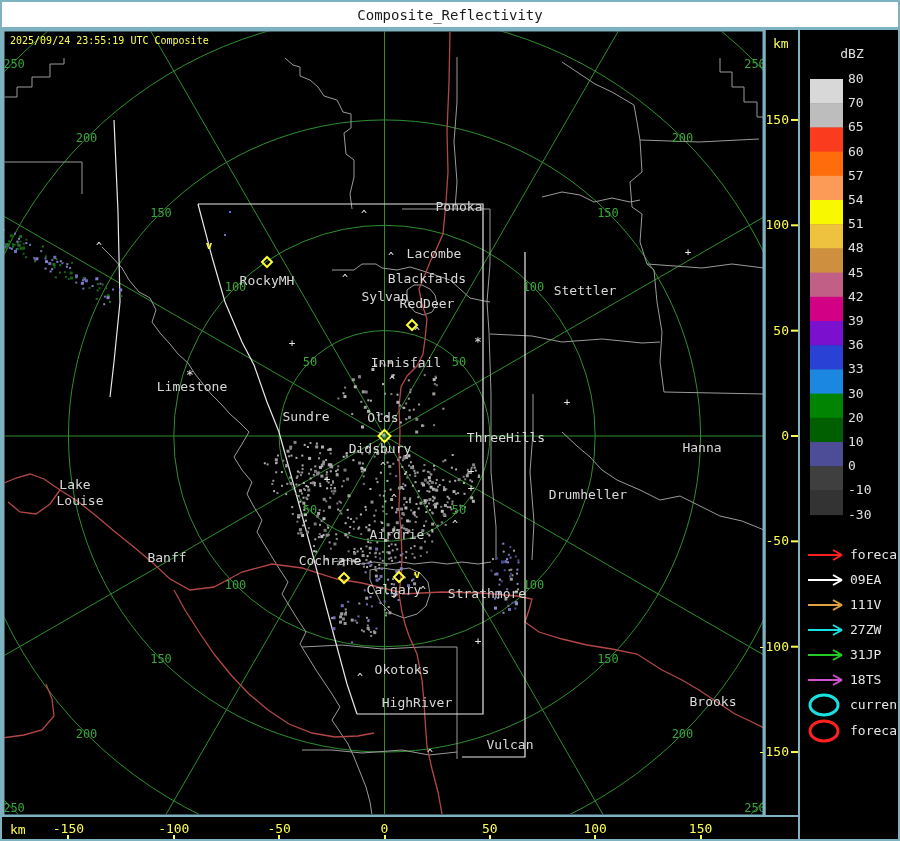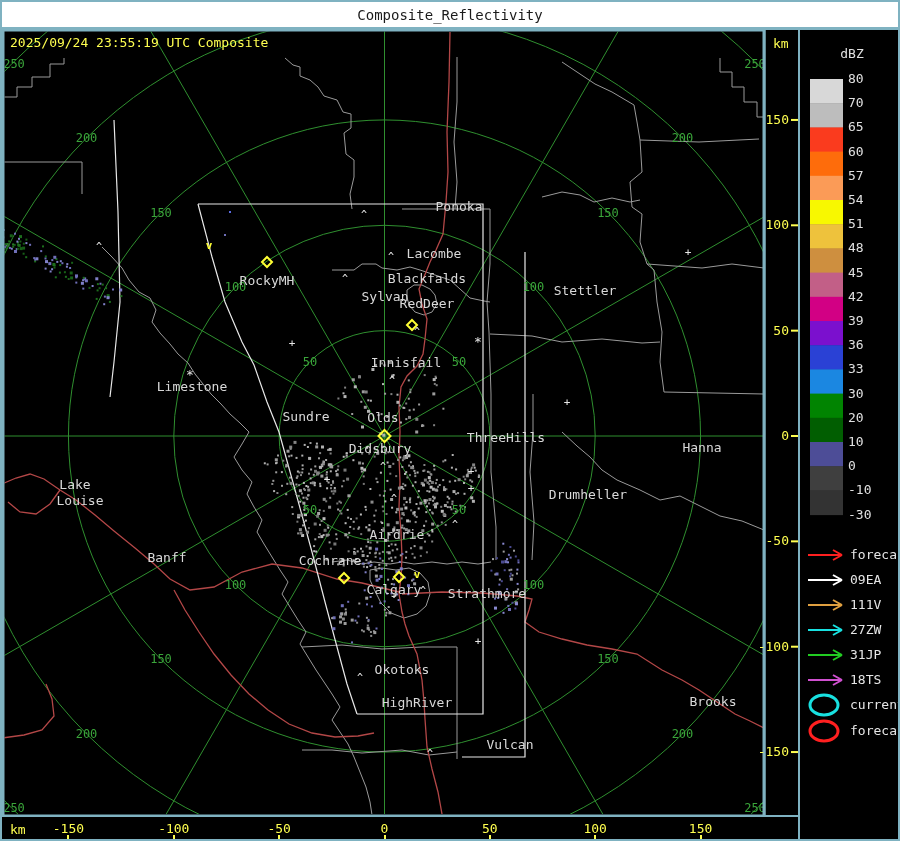--- a/index.html
+++ b/index.html
@@ -2,21 +2,21 @@
 <html><head>
 <meta charset="utf-8">
 <style>
   html,body{margin:0;padding:0;background:#000;}
   #app{position:relative;width:900px;height:841px;background:#000;
        border:2px solid #7fb2c1;box-sizing:border-box;overflow:hidden;
        font-family:"DejaVu Sans Mono","Liberation Mono",monospace;}
   #titlebar{position:absolute;left:0;top:0;width:896px;height:25px;background:#ffffff;
             border-bottom:3px solid #7fb2c1;display:flex;align-items:center;justify-content:center;
             font-size:14px;color:#1a1a1a;z-index:6;text-align:center;}
-  #timestamp{position:absolute;left:8px;top:33px;font-size:13px;color:#ffff50;z-index:5;white-space:pre;}
+  #timestamp{position:absolute;left:8px;top:33px;font-size:10px;color:#ffff50;z-index:5;white-space:pre;}
   #km-top{position:absolute;left:771px;top:34px;font-size:13px;color:#ffff50;z-index:5;}
   #map-svg{position:absolute;left:0;top:27px;z-index:1;}
   #panel-svg{position:absolute;left:798px;top:27px;z-index:2;}
   #separator{position:absolute;left:796px;top:27px;width:2px;height:810px;background:#7fb2c1;z-index:3;}
   #bottom-axis{position:absolute;left:0;top:813px;width:796px;height:26px;background:#000;
                border-top:2px solid #7fb2c1;z-index:4;}
   #bottom-axis .blabel{position:absolute;top:4px;font-size:13px;color:#ffff50;transform:translateX(-50%);}
   #bottom-axis .btick{position:absolute;top:18px;width:2px;height:6px;background:#ffff50;}
   #km-bottom{position:absolute;left:8px;top:5px;font-size:13px;color:#ffff50;}
   text{font-family:"DejaVu Sans Mono","Liberation Mono",monospace;}

